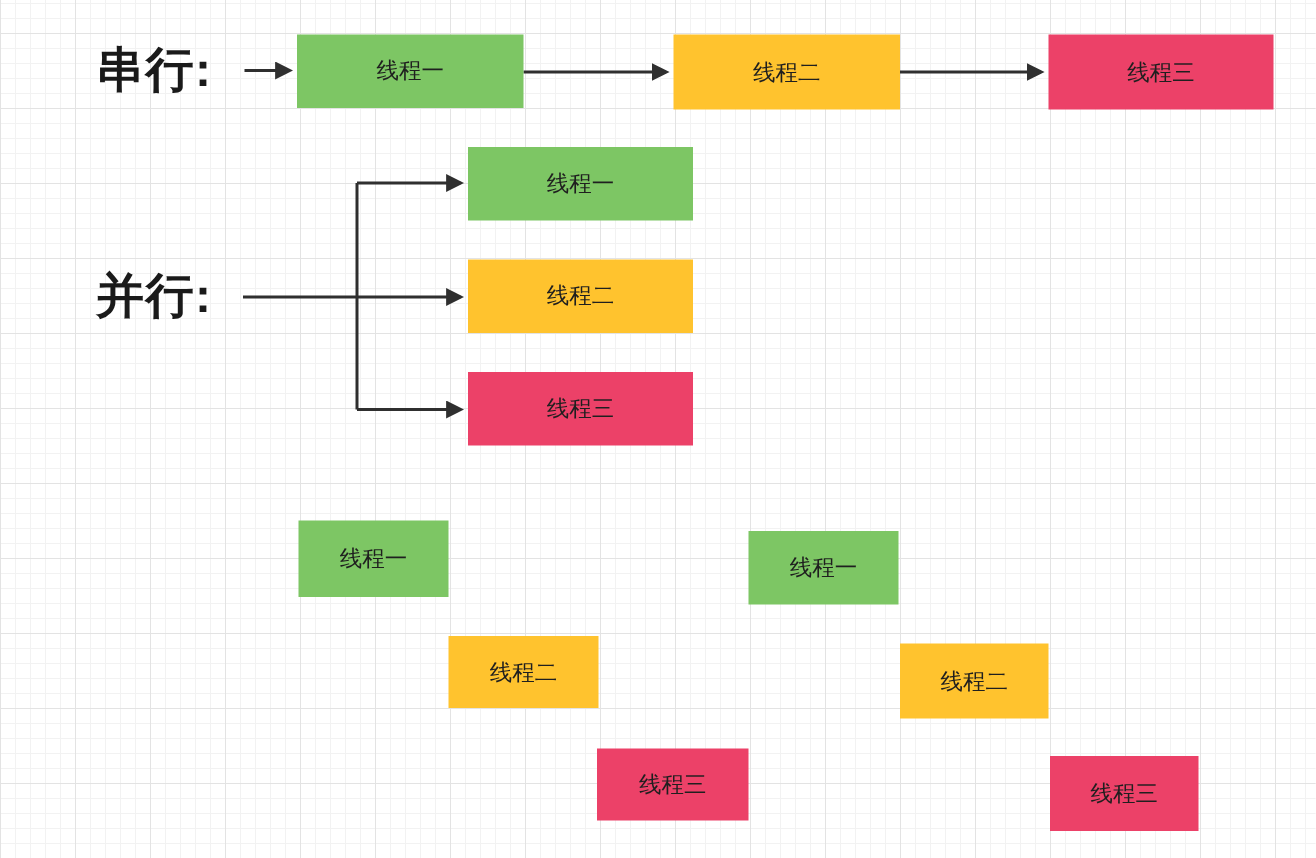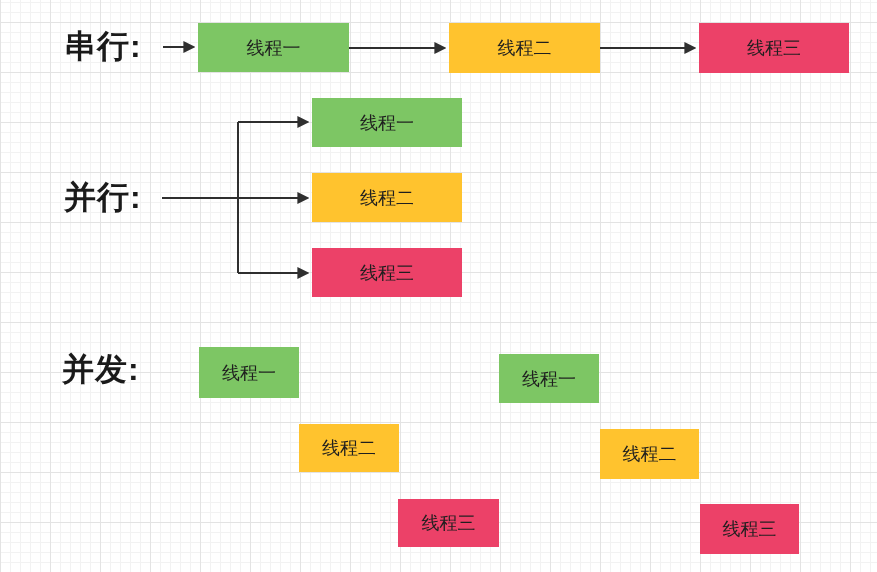--- a/index.html
+++ b/index.html
@@ -33,21 +33,21 @@
   }
   #label-serial     { left: 64px; top: 30px; }
   #label-parallel   { left: 64px; top: 181px; text-align: right; }
   #label-concurrent { left: 62px; top: 353px; }
 
   .node {
     position: absolute;
     display: flex;
     align-items: center;
     justify-content: center;
-    font-size: 18px;
+    font-size: 15px;
     color: #1f1f1f;
     box-sizing: border-box;
     white-space: nowrap;
   }
   
   .b-sr1 { left: 198px; top: 23px; width: 151px; height: 49px; }
   .b-sr2 { left: 449px; top: 23px; width: 151px; height: 50px; }
   .b-sr3 { left: 699px; top: 23px; width: 150px; height: 50px; }
   
   .b-pl1 { left: 312px; top: 98px;  width: 150px; height: 49px; }
@@ -91,21 +91,20 @@
     <line x1="600" y1="48" x2="694" y2="48" marker-end="url(#arrow)"></line>
 
     <line x1="162" y1="198" x2="307" y2="198" marker-end="url(#arrow)"></line>
     <line x1="238" y1="122" x2="238" y2="273"></line>
     <line x1="238" y1="122" x2="307" y2="122" marker-end="url(#arrow)"></line>
     <line x1="238" y1="273" x2="307" y2="273" marker-end="url(#arrow)"></line>
   </svg>
 
   <div id="label-serial" class="section-label">串行:</div>
   <div id="label-parallel" class="section-label">并行:</div>
-  <div id="label-concurrent" class="section-label">并发:</div>
 
   <div class="node b-sr1" style="background-color: rgb(125, 198, 100);">线程一</div>
   <div class="node b-sr2" style="background-color: rgb(255, 195, 46);">线程二</div>
   <div class="node b-sr3" style="background-color: rgb(236, 65, 104);">线程三</div>
 
   <div class="node b-pl1" style="background-color: rgb(125, 198, 100);">线程一</div>
   <div class="node b-pl2" style="background-color: rgb(255, 195, 46);">线程二</div>
   <div class="node b-pl3" style="background-color: rgb(236, 65, 104);">线程三</div>
 
   <div class="node b-c11" style="background-color: rgb(125, 198, 100);">线程一</div>

